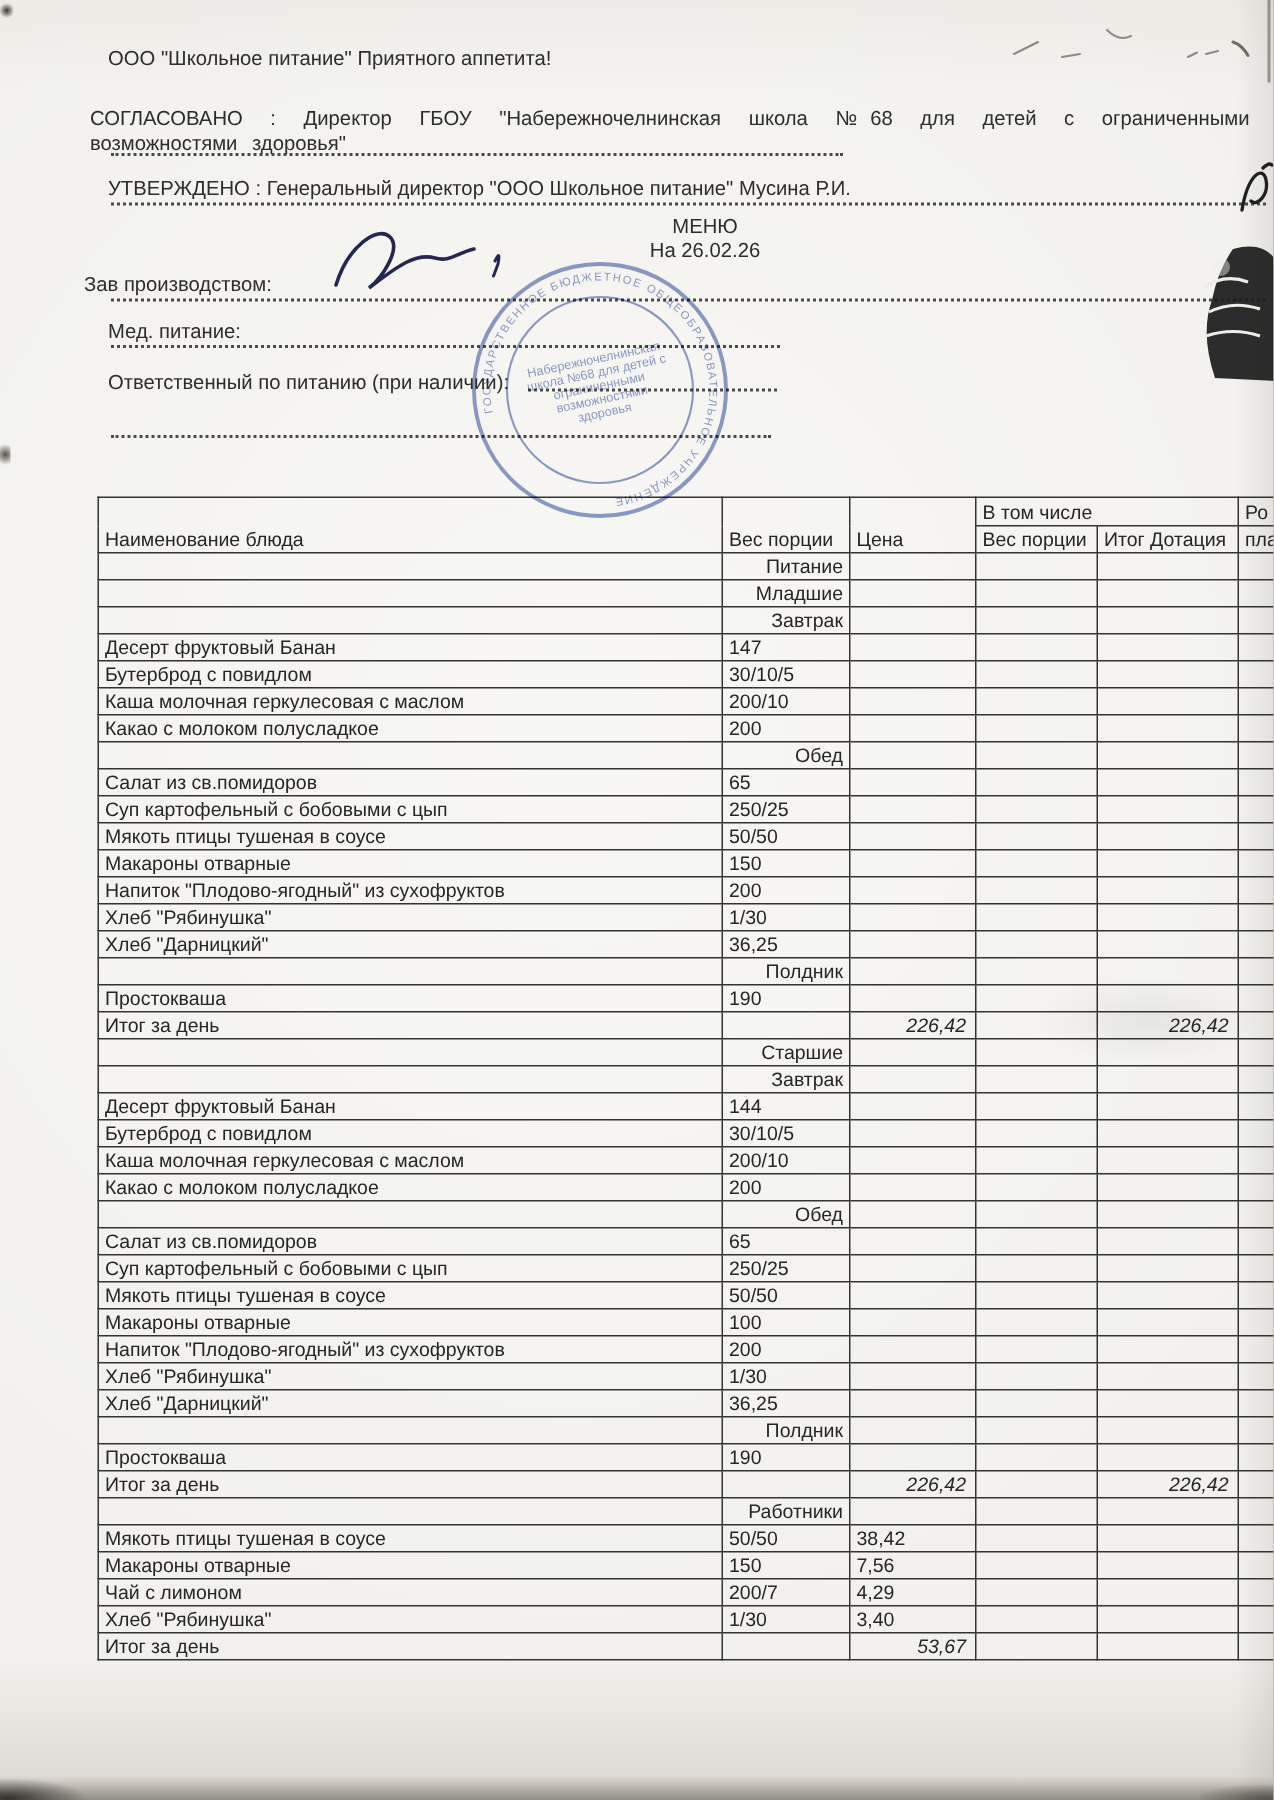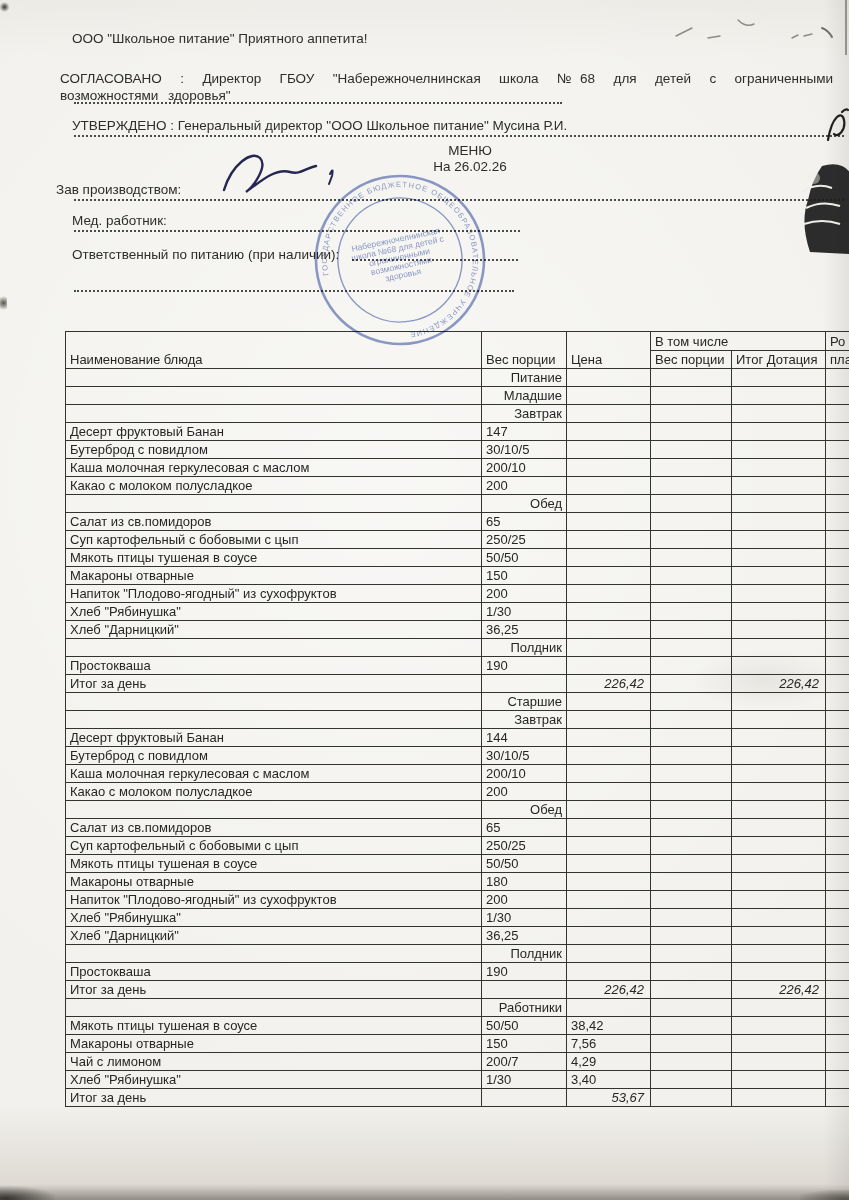--- a/index.html
+++ b/index.html
@@ -82,21 +82,21 @@
 
   <div class="abs txt company">ООО "Школьное питание" Приятного аппетита!</div>
   <div class="abs txt agreed">СОГЛАСОВАНО : Директор ГБОУ "Набережночелнинская школа №68 для детей с ограниченными возможностями здоровья"</div>
   <div class="abs dotted dot1"></div>
   <div class="abs txt approved">УТВЕРЖДЕНО : Генеральный директор "ООО Школьное питание" Мусина Р.И.</div>
   <div class="abs dotted dot2"></div>
   <div class="abs txt menu-title">МЕНЮ</div>
   <div class="abs txt menu-date">На 26.02.26</div>
   <div class="abs txt zav-label">Зав производством:</div>
   <div class="abs dotted dot3"></div>
-  <div class="abs txt med-label">Мед. работник:</div>
+  <div class="abs txt med-label">Мед. питание:</div>
   <div class="abs dotted dot4"></div>
   <div class="abs txt resp-label">Ответственный по питанию (при наличии):</div>
   <div class="abs dotted dot5"></div>
   <div class="abs dotted dot6"></div>
 
   <table class="menu">
     <colgroup>
       <col style="width:416px">
         <col style="width:85px">
         <col style="width:84px">
@@ -338,21 +338,21 @@
         <tr>
           <td class="c-name">Мякоть птицы тушеная в соусе</td>
           <td class="c-portion">50/50</td>
           <td class="c-price center"></td>
           <td class="c-incp"></td>
           <td class="c-incprice"></td>
           <td class="c-pay"></td>
         </tr>
         <tr>
           <td class="c-name">Макароны отварные</td>
-          <td class="c-portion">180</td>
+          <td class="c-portion">100</td>
           <td class="c-price center"></td>
           <td class="c-incp"></td>
           <td class="c-incprice"></td>
           <td class="c-pay"></td>
         </tr>
         <tr>
           <td class="c-name">Напиток "Плодово-ягодный" из сухофруктов</td>
           <td class="c-portion">200</td>
           <td class="c-price center"></td>
           <td class="c-incp"></td>

